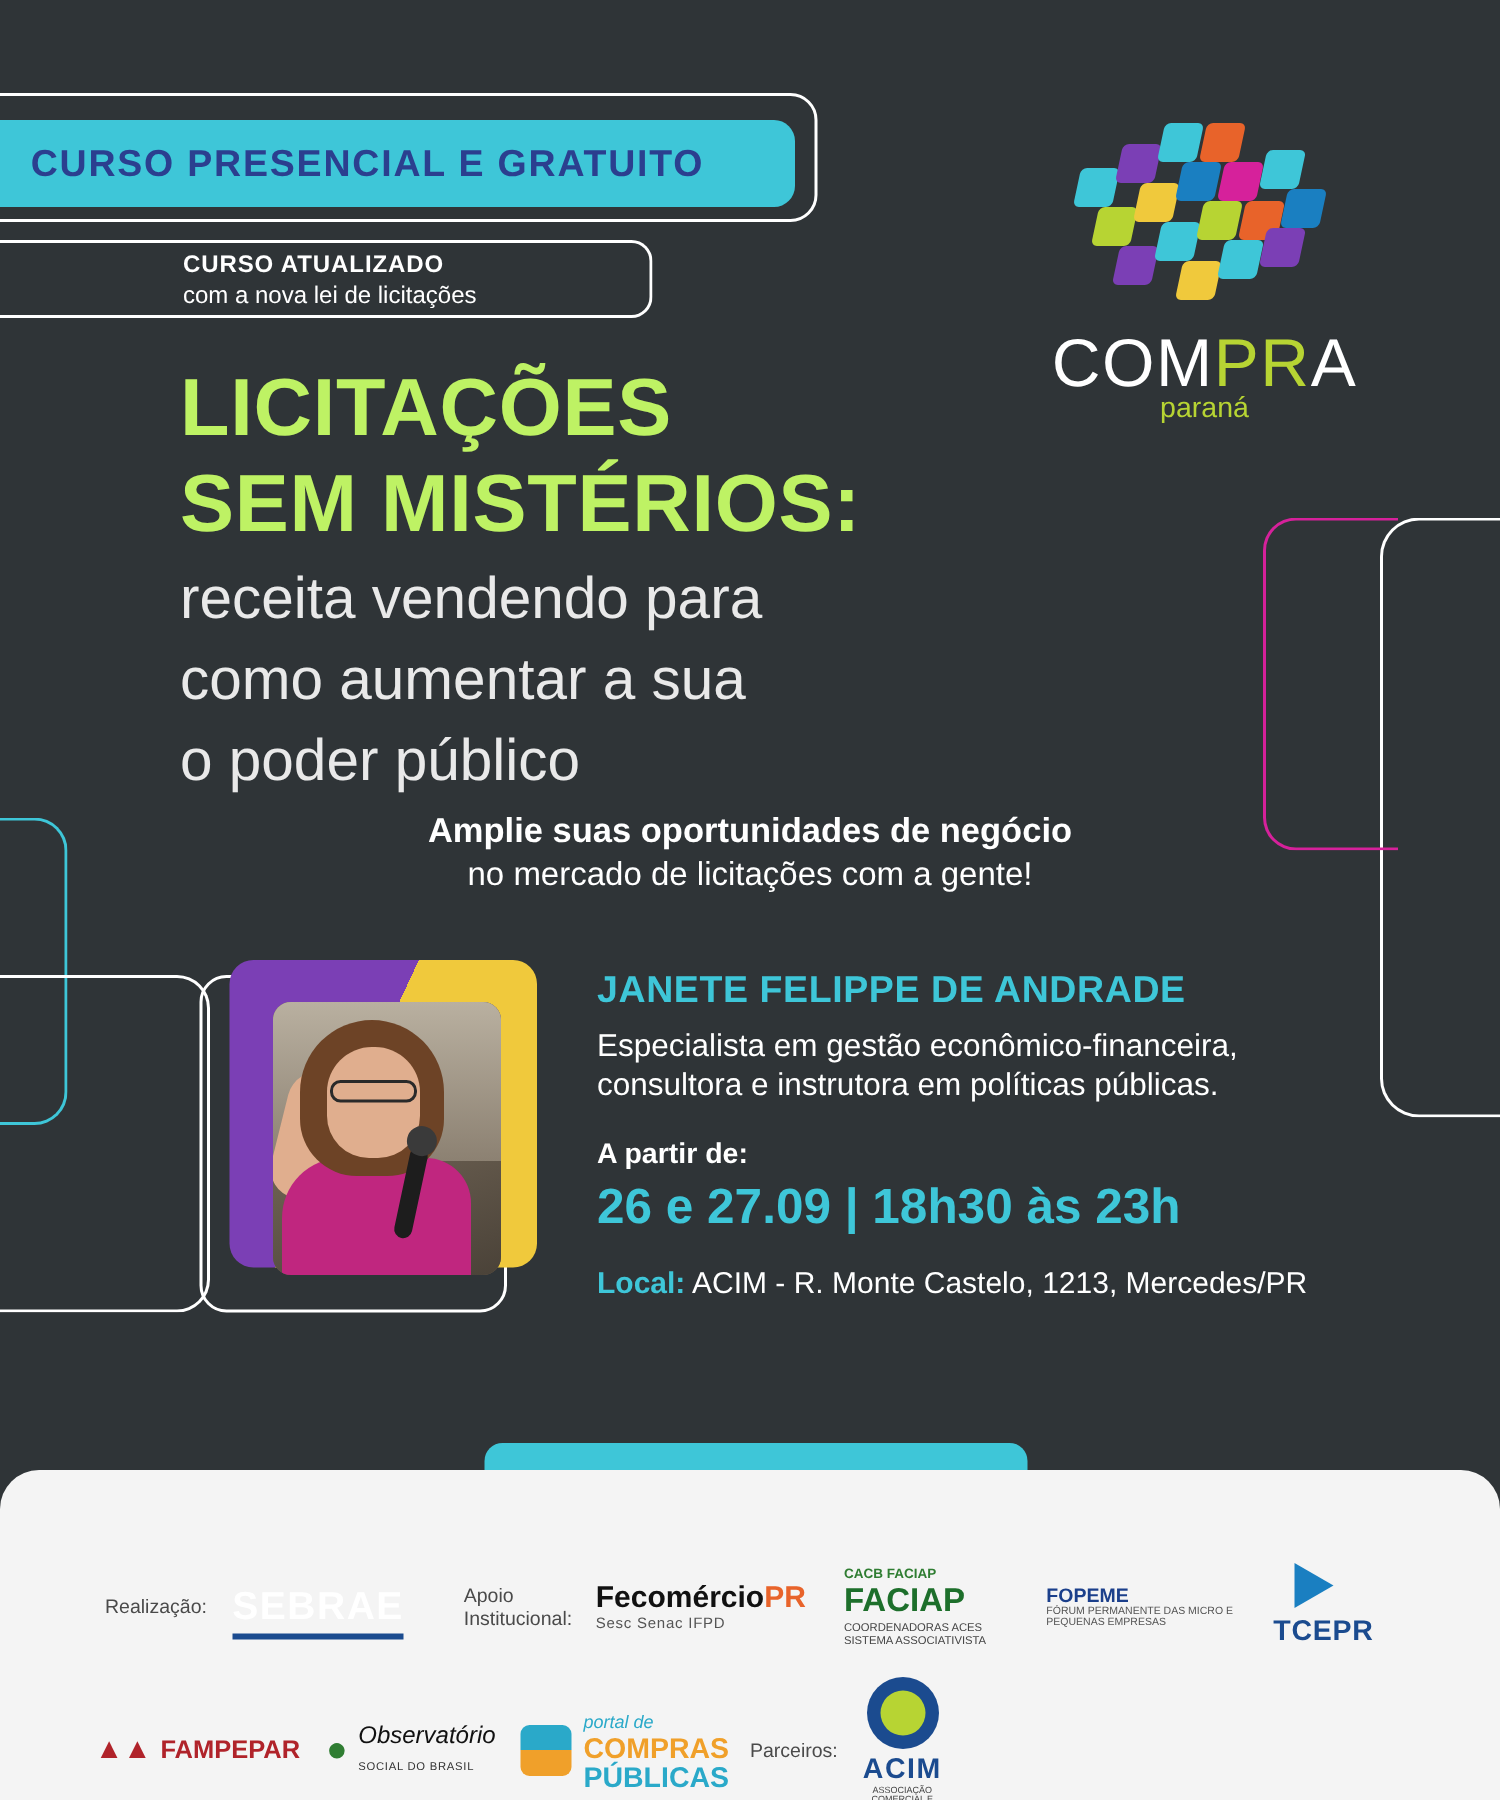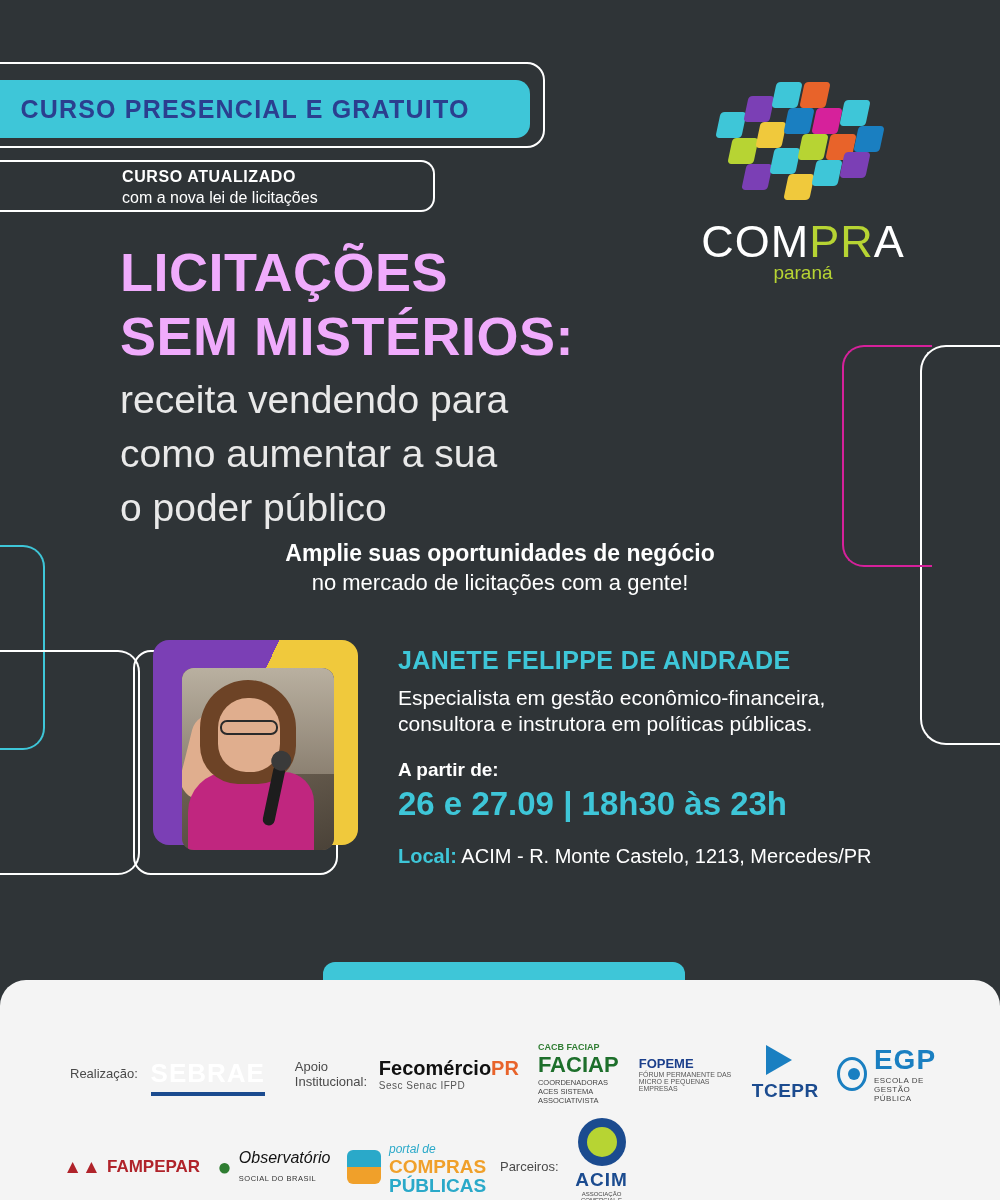--- a/index.html
+++ b/index.html
@@ -157,21 +157,21 @@
   }
 
   
   .headline {
     position: absolute;
     left: 120px;
     top: 240px;
     width: 700px;
   }
   .headline .h1 {
-    color: #f0abfc;
+    color: #bef264;
     font-size: 54px;
     font-weight: bold;
     line-height: 64px;
     letter-spacing: .5px;
   }
   .headline .h2 {
     margin-top: 10px;
     color: #e9e9e9;
     font-size: 39px;
     font-weight: 300;
@@ -566,28 +566,20 @@
     <div class="fopeme">
       <div class="t1">FOPEME</div>
       <div class="t2">FÓRUM PERMANENTE DAS MICRO E PEQUENAS EMPRESAS</div>
     </div>
     <div style="width:44px"></div>
     <div style="text-align:center">
       <div class="tri-mark" style="margin:0 auto 5px 14px"></div>
       <div class="tcepr">TCEPR</div>
     </div>
     <div style="width:40px"></div>
-    <div style="display:flex;align-items:center;gap:7px">
-      <div class="circle-mark"></div>
-      <div class="egp">
-        <div class="t1">EGP</div>
-        <div class="t2">ESCOLA DE</div>
-        <div class="t2">GESTÃO PÚBLICA</div>
-      </div>
-    </div>
   </div>
 
   <div class="logo-row row2">
     <div style="width:10px"></div>
     <div class="fampepar" style="display:flex;align-items:center;gap:6px">
       <span style="color:#b0232a;font-size:19px">▲▲</span>
       <span>FAMPEPAR</span>
     </div>
     <div style="width:52px"></div>
     <div class="observatorio" style="display:flex;align-items:center;gap:7px">

